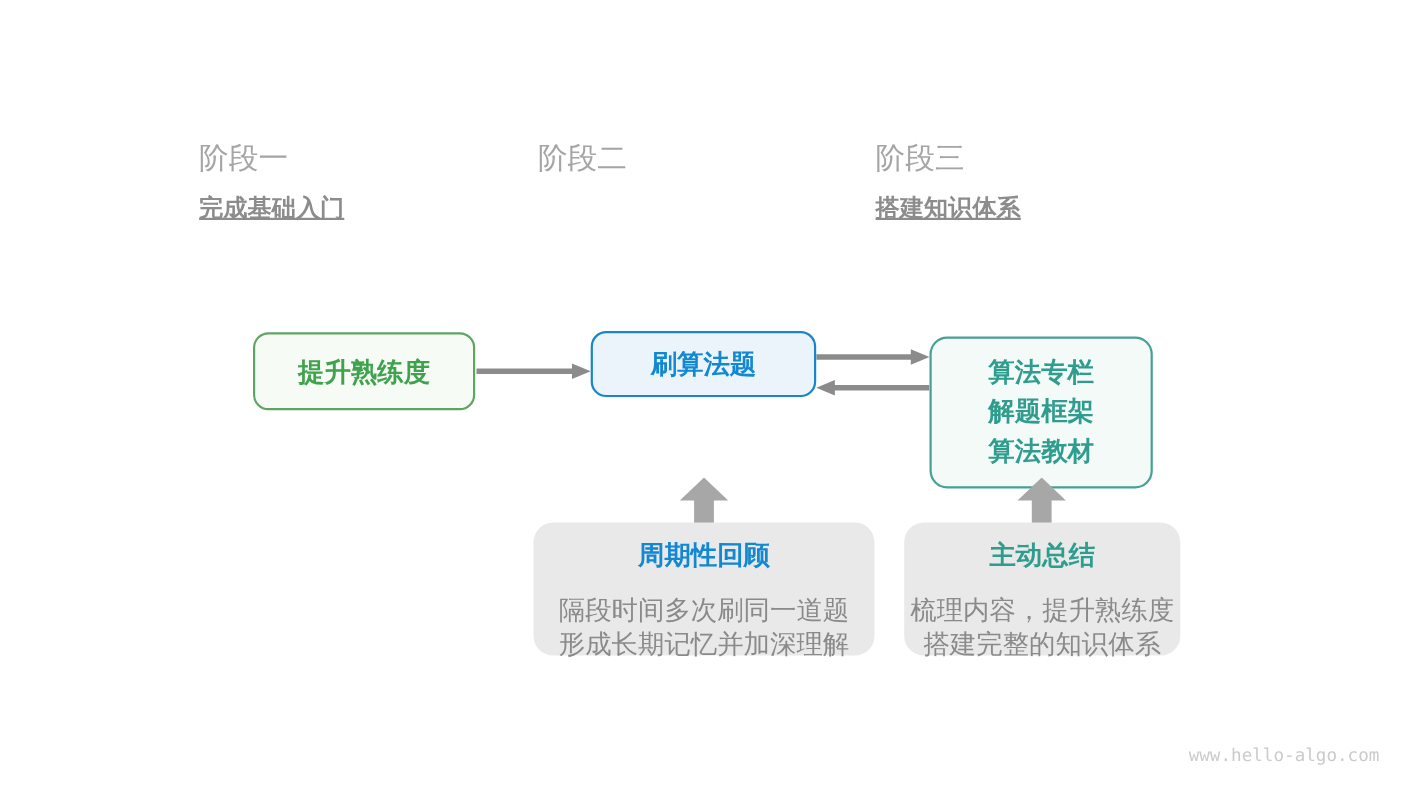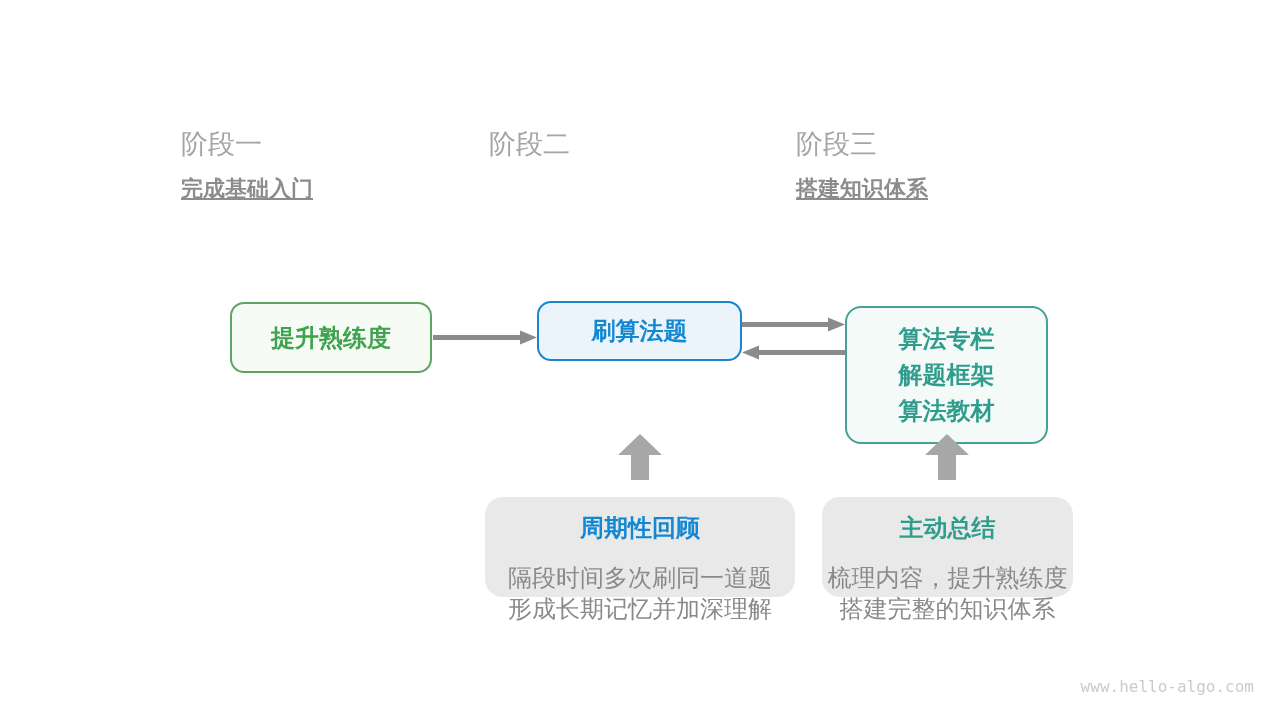--- a/index.html
+++ b/index.html
@@ -73,22 +73,22 @@
     background: #f4faf8;
     color: #2f9d8e;
     flex-direction: column;
     margin-top: 38px;
   }
   .node-teal .node-line { line-height: 36px; }
 
   
   .callout {
     position: absolute;
-    top: 497px;
-    height: 100px;
+    top: 475px;
+    height: 121px;
     box-sizing: border-box;
     border-radius: 18px;
     background: #e9e9e9;
     text-align: center;
     padding-top: 17px;
   }
   .callout-review  { left: 485px; width: 310px; }
   .callout-summary { left: 822px; width: 251px; }
   .callout-title {
     font-size: 24px;

